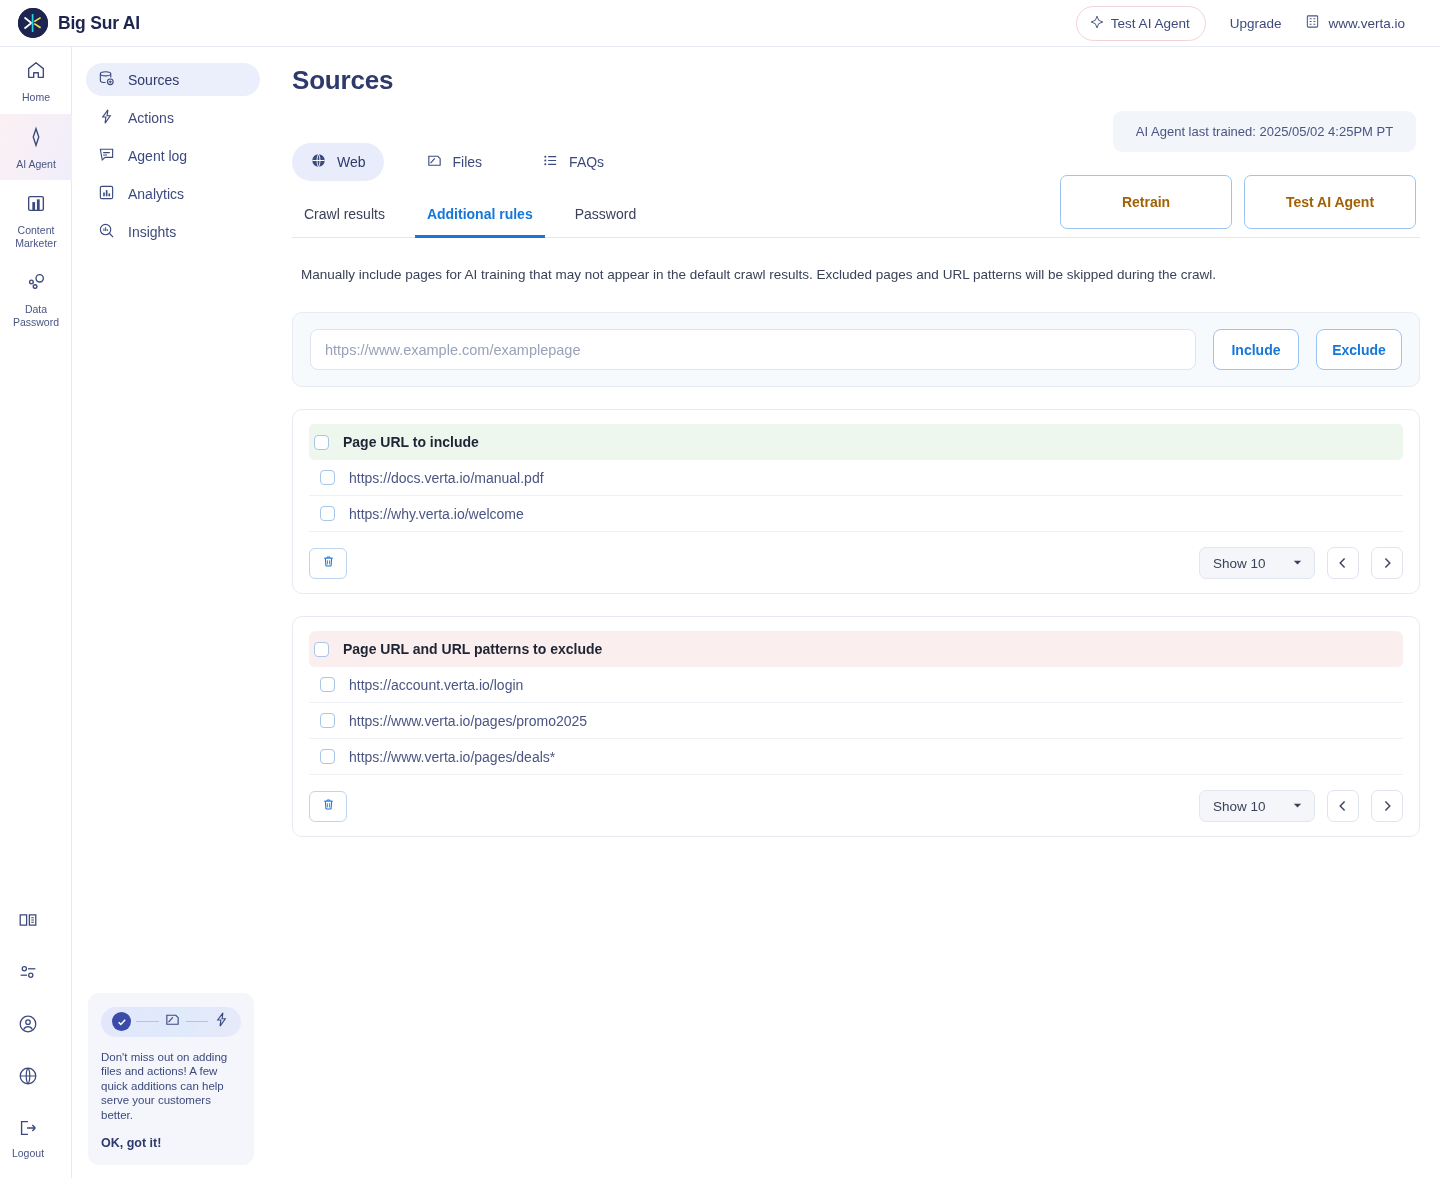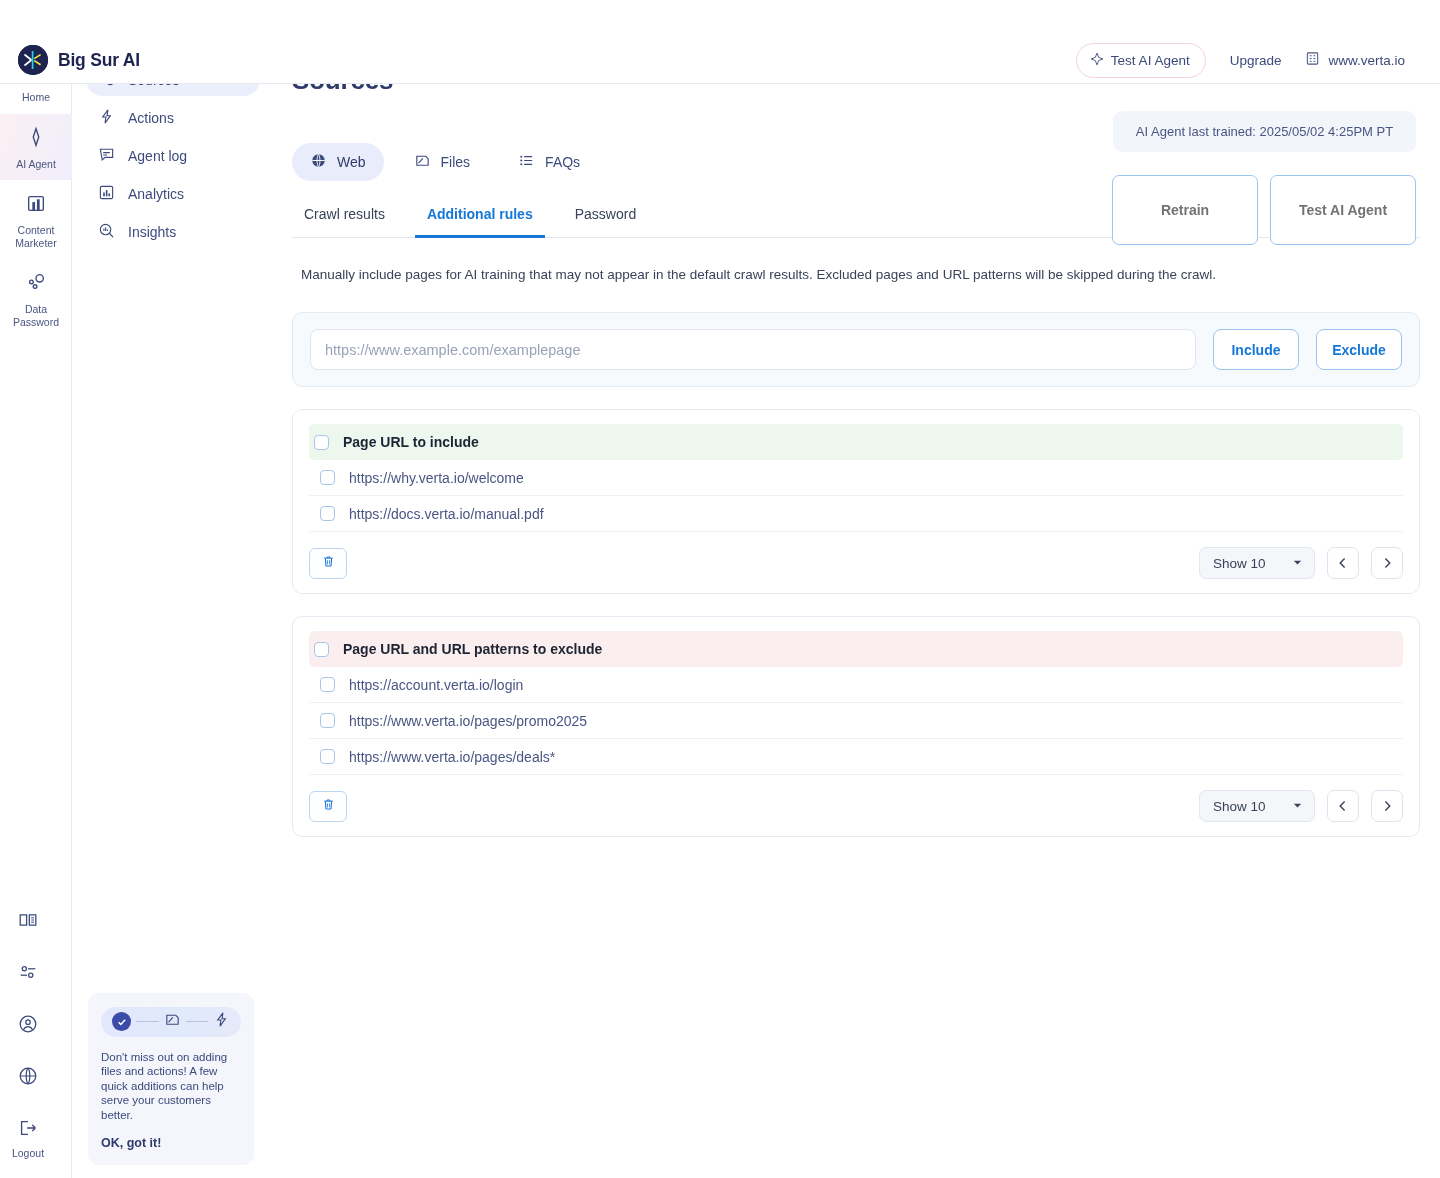--- a/index.html
+++ b/index.html
@@ -14,21 +14,20 @@
   }
 
   
   .topbar {
     position: absolute; top: 0; left: 0; width: 1440px; height: 47px;
     background: #ffffff;
     border-bottom: 1px solid #e8eaf2;
     display: flex; align-items: center; justify-content: space-between;
     padding: 0 35px 0 18px;
     z-index: 20;
-    margin-top: 37px;
   }
   .brand { display: flex; align-items: center; gap: 10px; }
   .brand-logo {
     width: 30px; height: 30px; border-radius: 50%;
     background: #1e2450; position: relative; flex: none;
   }
   .brand-logo svg { position: absolute; top: 0; left: 0; }
   .brand-name {
     font-size: 17.5px; font-weight: bold; color: #1e2450; letter-spacing: -0.2px;
   }
@@ -75,26 +74,26 @@
   .page-sub { font-size: 14px; color: #8189a8; margin: 12px 0 0 2px; }
 
   .trained-box {
     position: absolute; top: 64px; right: 24px; width: 303px;
     background: #f2f5fa; border-radius: 9px;
     font-size: 13px; color: #4a5583; text-align: center; padding: 13px 10px;
   }
   .hdr-btns { position: absolute; top: 128px; right: 24px; display: flex; gap: 12px; }
   .outline-btn {
     border: 1px solid #9cc4f2; border-radius: 7px; background: #fff;
-    color: #737373; font-size: 14px; font-weight: bold;
-    padding: 26px 0; width: 146px; text-align: center; cursor: pointer;
-  }
-
-  
-  .stabs { display: flex; align-items: center; gap: 12px; margin-top: 47px; text-align: right; }
+    color: #a16207; font-size: 14px; font-weight: bold;
+    padding: 18px 0; width: 172px; text-align: center; cursor: pointer;
+  }
+
+  
+  .stabs { display: flex; align-items: center; gap: 24px; margin-top: 47px; text-align: right; }
   .stab {
     display: flex; align-items: center; gap: 10px;
     padding: 9px 18px; border-radius: 20px; font-size: 14px;
     color: #3c4a7c; cursor: pointer;
   }
   .stab.active { background: #e9ecfa; color: #2e3a6b; font-weight: normal; }
 
   
   .ttabs { display: flex; gap: 0; margin-top: 24px; border-bottom: 1px solid #e4e7f0; }
   .ttab {
@@ -424,25 +423,25 @@
     <button class="ie-btn">Exclude</button>
   </div>
 
   <div class="list-card">
     <div class="lc-head include">
       <span class="cb"></span>
       <span>Page URL to include</span>
     </div>
     <div class="lc-row">
       <span class="cb"></span>
+      <span>https://docs.verta.io/manual.pdf</span>
+    </div>
+    <div class="lc-row">
+      <span class="cb"></span>
       <span>https://why.verta.io/welcome</span>
-    </div>
-    <div class="lc-row">
-      <span class="cb"></span>
-      <span>https://docs.verta.io/manual.pdf</span>
     </div>
     <div class="lc-foot">
       <div class="trash-btn">
         <span>
           <svg width="15" height="15" viewBox="0 0 18 18">
               <path d="M3.8 5h10.4M7.3 5V3.6h3.4V5M5.2 5l.7 9.4h6.2L12.8 5" fill="none" stroke="#1577d8" stroke-width="1.2"></path>
               <path d="M7.6 7.5v5M10.4 7.5v5" stroke="#1577d8" stroke-width="1.1"></path>
             </svg>
         </span>
       </div>

